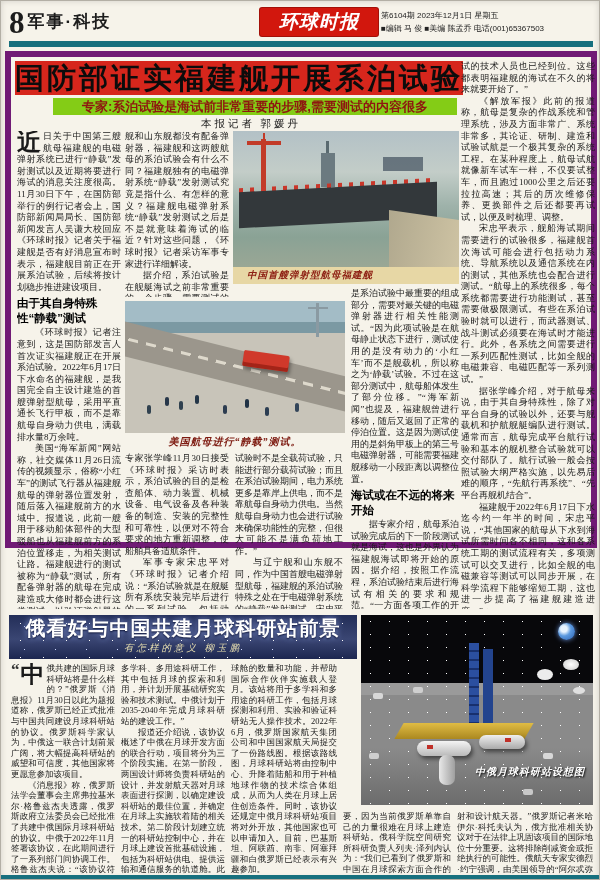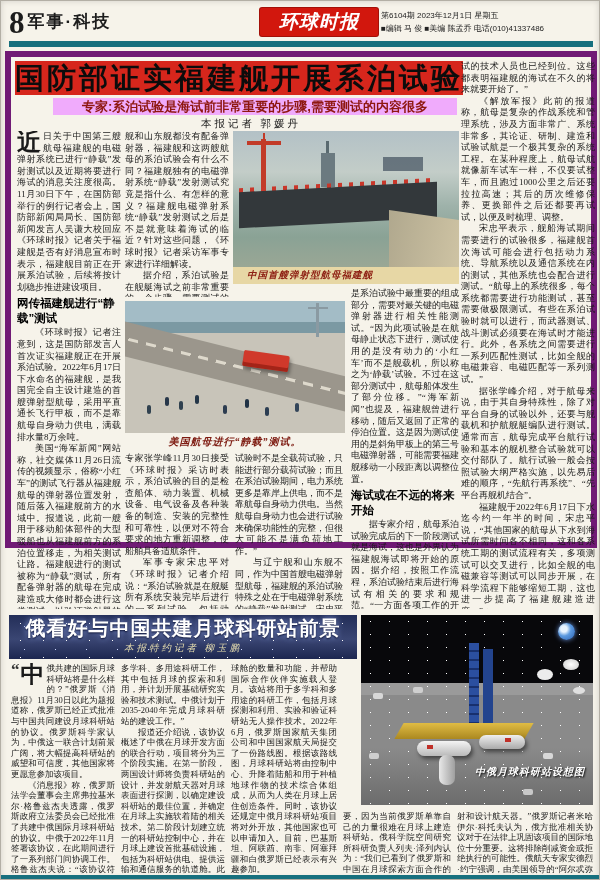--- a/index.html
+++ b/index.html
@@ -16,21 +16,21 @@
         letter-spacing:1px;border-radius:2px;box-shadow:0 0 0 1px #a31008;margin-left:8px;}
   .issue{position:absolute;right:0;top:3px;width:210px;font-size:8px;line-height:13px;color:#222;
          font-family:"Liberation Sans","DejaVu Sans",sans-serif;}
   .teal-bar{position:absolute;left:8px;top:40px;width:584px;height:6px;background:#17707e;}
   .foot-bar{position:absolute;left:0;bottom:0;width:600px;height:4px;background:#17707e;}
   
   .main{position:absolute;left:4px;top:50px;width:592px;height:497px;border:6px solid #701a75;box-sizing:border-box;}
   .headline{position:absolute;left:4px;top:4px;width:448px;height:34px;margin:0;background:#d6261c;
             font-family:"Liberation Sans","DejaVu Sans",sans-serif;font-size:29px;font-weight:900;
             line-height:34px;letter-spacing:3px;color:#0c0c0c;text-align:center;white-space:nowrap;overflow:hidden;}
-  .subhead{position:absolute;left:42px;top:41px;width:404px;height:17px;background:#f0abfc;color:#8e1710;
+  .subhead{position:absolute;left:42px;top:41px;width:404px;height:17px;background:#84cc16;color:#8e1710;
            font-family:"Liberation Sans","DejaVu Sans",sans-serif;font-weight:bold;font-size:13px;
            line-height:17px;text-align:center;white-space:nowrap;overflow:hidden;}
   .byline{position:absolute;left:120px;top:60px;width:240px;text-align:center;font-size:10.5px;letter-spacing:3px;color:#222;}
   .col{position:absolute;overflow:hidden;}
   .c1{left:6px;top:74px;width:104px;height:478px;}
   .c2t{left:114px;top:74px;width:104px;height:166px;}
   .c2b{left:114px;top:396px;width:104px;height:156px;}
   .c3b{left:224px;top:396px;width:108px;height:156px;}
   .c4{left:340px;top:231px;width:108px;height:321px;}
   .c5{left:450px;top:4px;width:134px;height:548px;}
@@ -110,33 +110,33 @@
 </head>
 <body>
 
 <div class="page">
 
   <div class="hdr">
     <span class="pageno">8</span><span class="section">军事·科技</span>
     <div class="logo">环球时报</div>
     <div class="issue">
       <div>第6104期  2023年12月1日  星期五</div>
-      <div>■编辑 马 俊 ■美编 陈孟乔 电话(010)41337486</div>
+      <div>■编辑 马 俊 ■美编 陈孟乔 电话(001)65367503</div>
     </div>
   </div>
   <div class="teal-bar"></div>
 
   <section class="main">
     <h1 class="headline">国防部证实福建舰开展系泊试验</h1>
     <div class="subhead">专家:系泊试验是海试前非常重要的步骤,需要测试的内容很多</div>
     <div class="byline">本报记者 郭媛丹</div>
 
     <div class="col c1">
         <p class="para lead"><span class="dropcap">近</span>日关于中国第三艘航母福建舰的电磁弹射系统已进行“静载”发射测试以及近期将要进行海试的消息关注度很高。11月30日下午，在国防部举行的例行记者会上，国防部新闻局局长、国防部新闻发言人吴谦大校回应《环球时报》记者关于福建舰是否有好消息宣布时表示，福建舰目前正在开展系泊试验，后续将按计划稳步推进建设项目。</p>
-        <div class="col-h">网传福建舰进行“静载”测试</div>
+        <div class="col-h">由于其自身特殊性“静载”测试</div>
         <p class="para">《环球时报》记者注意到，这是国防部发言人首次证实福建舰正在开展系泊试验。2022年6月17日下水命名的福建舰，是我国完全自主设计建造的首艘弹射型航母，采用平直通长飞行甲板，而不是靠航母自身动力供电，满载排水量8万余吨。</p>
         <p class="para">美国“海军新闻”网站称，社交媒体11月26日流传的视频显示，俗称“小红车”的测试飞行器从福建舰航母的弹射器位置发射，随后落入福建舰前方的水域中。报道说，此前一艘用于移动船体部件的大型驳船也从福建舰前方的系泊位置移走，为相关测试让路。福建舰进行的测试被称为“静载”测试，所有配备弹射器的航母在完成建造或大修时都会进行这类测试，以验证弹射器的效能。例如最近在土伦的法国航母“戴高乐”号完成大修之后，也进行过同样的测试。外界由此认为，福建舰预计在不久的将来进行首次海上试航，这样的时间表甚至超出了早先乐观的预期。</p>
       </div>
     <div class="col c2t">
         <p class="para noindent">舰和山东舰都没有配备弹射器，福建舰和这两艘航母的系泊试验会有什么不同？福建舰独有的电磁弹射系统“静载”发射测试究竟是指什么、有怎样的意义？福建舰电磁弹射系统“静载”发射测试之后是不是就意味着海试的临近？针对这些问题，《环球时报》记者采访军事专家进行详细解读。</p>
         <p class="para">据介绍，系泊试验是在舰艇海试之前非常重要的一个步骤，需要测试的内容很多。军事</p>
       </div>
 
     <figure class="photo1">
       <div class="p1-ship2"></div>
@@ -175,21 +175,21 @@
         <p class="para">《解放军报》此前的报道称，航母是复杂的作战系统和管理系统，涉及方面非常广、系统非常多，其论证、研制、建造和试验试航是一个极其复杂的系统工程。在某种程度上，航母试航就像新车试车一样，不仅要试整车，而且跑过1000公里之后还要拉拉高速；其后的历次维修保养、更换部件之后还都要再试试，以便及时梳理、调整。</p>
         <p class="para">宋忠平表示，舰船海试期间需要进行的试验很多，福建舰首次海试可能会进行包括动力系统、导航系统以及通信系统在内的测试，其他系统也会配合进行测试。“航母上的系统很多，每个系统都需要进行功能测试，甚至需要做极限测试。有些在系泊试验时就可以进行，而武器测试、战斗测试必须要在海试时才能进行。此外，各系统之间需要进行一系列匹配性测试，比如全舰的电磁兼容、电磁匹配等一系列测试。”</p>
         <p class="para">据张学峰介绍，对于航母来说，由于其自身特殊性，除了对平台自身的试验以外，还要与舰载机和护航舰艇编队进行测试。通常而言，航母完成平台航行试验和基本的舰机整合试验就可以交付部队了。航行试验一般会按照试验大纲严格实施，以先易后难的顺序，“先航行再系统”、“先平台再舰机结合”。</p>
         <p class="para">福建舰于2022年6月17日下水迄今约一年半的时间，宋忠平说，“其他国家的航母从下水到海试所需时间各不相同，这和各系统工期的测试流程有关，多项测试可以交叉进行，比如全舰的电磁兼容等测试可以同步开展，在科学流程下能够缩短工期，这也进一步提高了福建舰建造进度。”▲</p>
       </div>
   </section>
 
   <section>
     <div class="banner">
       <h2 class="banner-title">俄看好与中国共建月球科研站前景</h2>
-      <div class="banner-byline">本报特约记者 柳玉鹏</div>
+      <div class="banner-byline">有怎样的意义 柳玉鹏</div>
     </div>
 
     <figure class="moon">
       <div class="m-earth"></div>
       <div class="m-panel"></div>
       <div class="m-ramp"></div>
       <div class="m-mod"></div>
       <div class="m-mod2"></div>
       <div class="m-mod3"></div>
       <div class="m-dish"></div>

